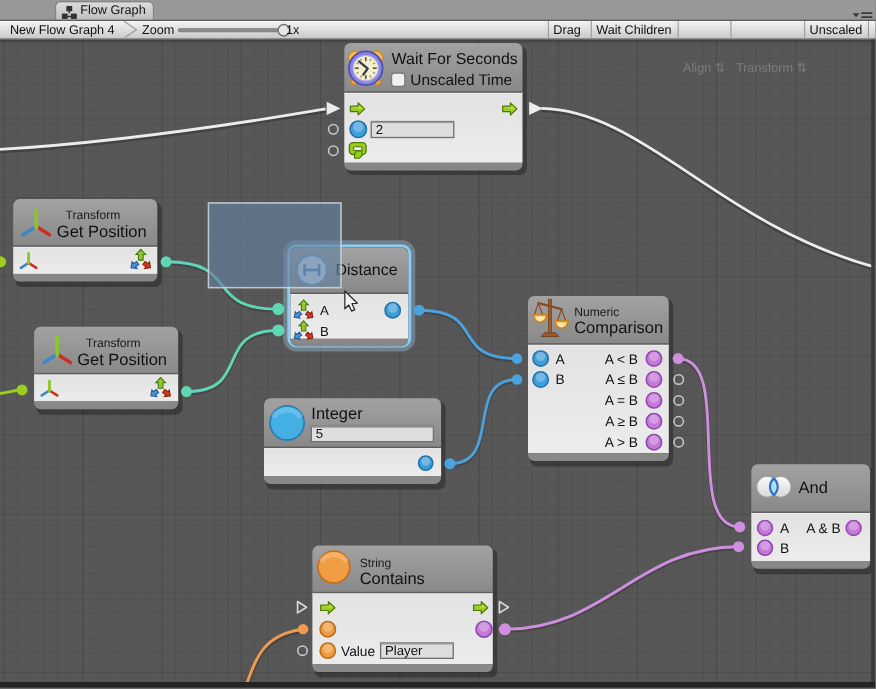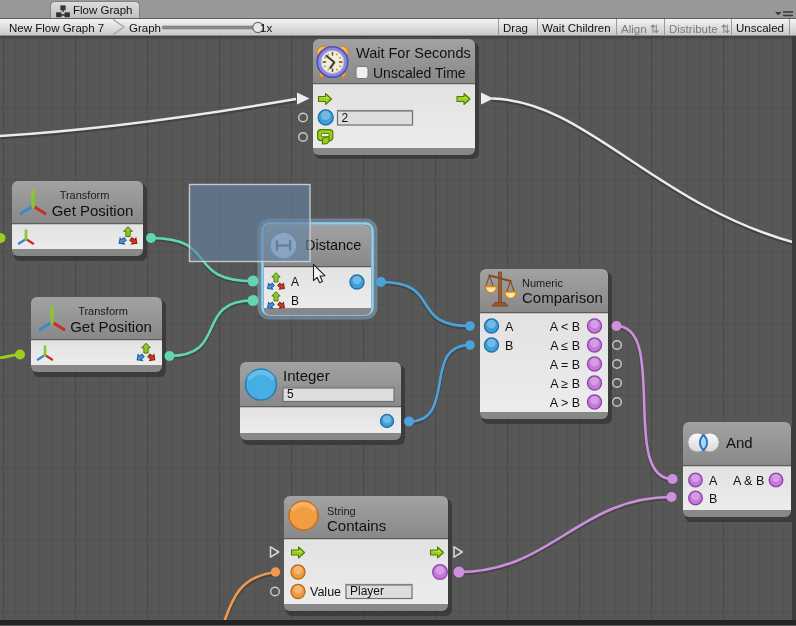--- a/index.html
+++ b/index.html
@@ -5,21 +5,21 @@
     font-family:"Liberation Sans", sans-serif; }
   #root { position:relative; width:796px; height:626px; background:#575757; }
   .tabbar { position:absolute; left:0; top:0; width:100%; height:18px; background:#989898; }
   .tab { position:absolute; left:4px; top:1px; width:90px; height:17px;
      background:linear-gradient(#dcdcdc,#c0c0c0); border:1px solid #828282; border-bottom:none;
      border-radius:5px 5px 0 0; box-sizing:border-box;margin-left:46px; }
   .tab span { position:absolute; left:22px; top:2px; font-size:11.5px; color:#111; white-space:nowrap; }
   .toolbar { position:absolute; left:0; top:18px; width:100%; height:18px;
      background:linear-gradient(#f4f4f4,#c9c9c9); border-top:1px solid #5f5f5f; border-bottom:1px solid #8e8e8e; box-sizing:border-box; }
   .tbtext { position:absolute; top:21.5px; font-size:11.5px; color:#101010; white-space:nowrap; }
-  .tbgray { color:#7c7c7c; }
+  .tbgray { color:#7c7c7c;margin-top:32px; }
   .sep { position:absolute; top:19px; height:16px; width:1px; background:#9a9a9a; }
   .tbshadow { position:absolute; left:0; top:36px; width:100%; height:4px; background:linear-gradient(rgba(0,0,0,0.28),rgba(0,0,0,0)); }
   .canvas-edge { position:absolute; right:0; top:36px; width:4px; height:584px; background:#3c3c3c; }
   .bottom { position:absolute; left:0; top:620px; width:100%; height:6px; background:#242424; border-bottom:1px solid #585858; box-sizing:border-box;}
 </style></head>
 <body>
 <div id="root">
   <svg width="796" height="626" viewBox="0 0 796 626" style="position:absolute;left:0;top:0;">
 <defs>
 <linearGradient id="ghead" x1="0" y1="0" x2="0" y2="1">
@@ -384,36 +384,36 @@
   </div>
   <svg width="20" height="12" style="position:absolute;left:774px;top:10px">
     <path d="M1,2 l3.2,3.6 3.2,-3.6 z" fill="#3a3a3a"></path>
     <g stroke="#3a3a3a" stroke-width="1.6">
         <line x1="9" y1="2" x2="19" y2="2"></line>
         <line x1="9" y1="5.5" x2="19" y2="5.5"></line>
         <line x1="9" y1="9" x2="19" y2="9"></line>
       </g>
   </svg>
   <div class="toolbar"></div>
-  <div class="tbtext" style="left:9px">New Flow Graph 7</div>
+  <div class="tbtext" style="left:9px">New Flow Graph 4</div>
   <svg width="14" height="16" style="position:absolute;left:112px;top:19px">
     <path d="M1,0.5 l11,7.5 -11,7.5" fill="none" stroke="#a6a6a6" stroke-width="1.4"></path>
   </svg>
-  <div class="tbtext" style="left:129px">Graph</div>
+  <div class="tbtext" style="left:129px">Zoom</div>
   <svg width="110" height="14" style="position:absolute;left:160px;top:20px">
     <rect x="2" y="6" width="100" height="3" rx="1.5" fill="#8b8b8b" stroke="#777" stroke-width="0.6"></rect>
     <circle cx="98" cy="7.5" r="5.2" fill="#e6e6e6" stroke="#707070" stroke-width="1.2"></circle>
   </svg>
   <div class="tbtext" style="left:260px">1x</div>
   <div class="sep" style="left:498px"></div>
   <div class="tbtext" style="left:503px">Drag</div>
   <div class="sep" style="left:537px"></div>
   <div class="tbtext" style="left:542px">Wait Children</div>
   <div class="sep" style="left:616px"></div>
   <div class="tbtext tbgray" style="left:621px">Align ⇅</div>
   <div class="sep" style="left:664px"></div>
-  <div class="tbtext tbgray" style="left:669px">Distribute ⇅</div>
+  <div class="tbtext tbgray" style="left:669px">Transform ⇅</div>
   <div class="sep" style="left:731px"></div>
   <div class="sep" style="left:789px"></div>
   <div class="tbtext" style="left:736px">Unscaled</div>
   <div class="tbshadow"></div>
   <div class="canvas-edge"></div>
   <div class="bottom"></div>
 </div>
 </body></html>

